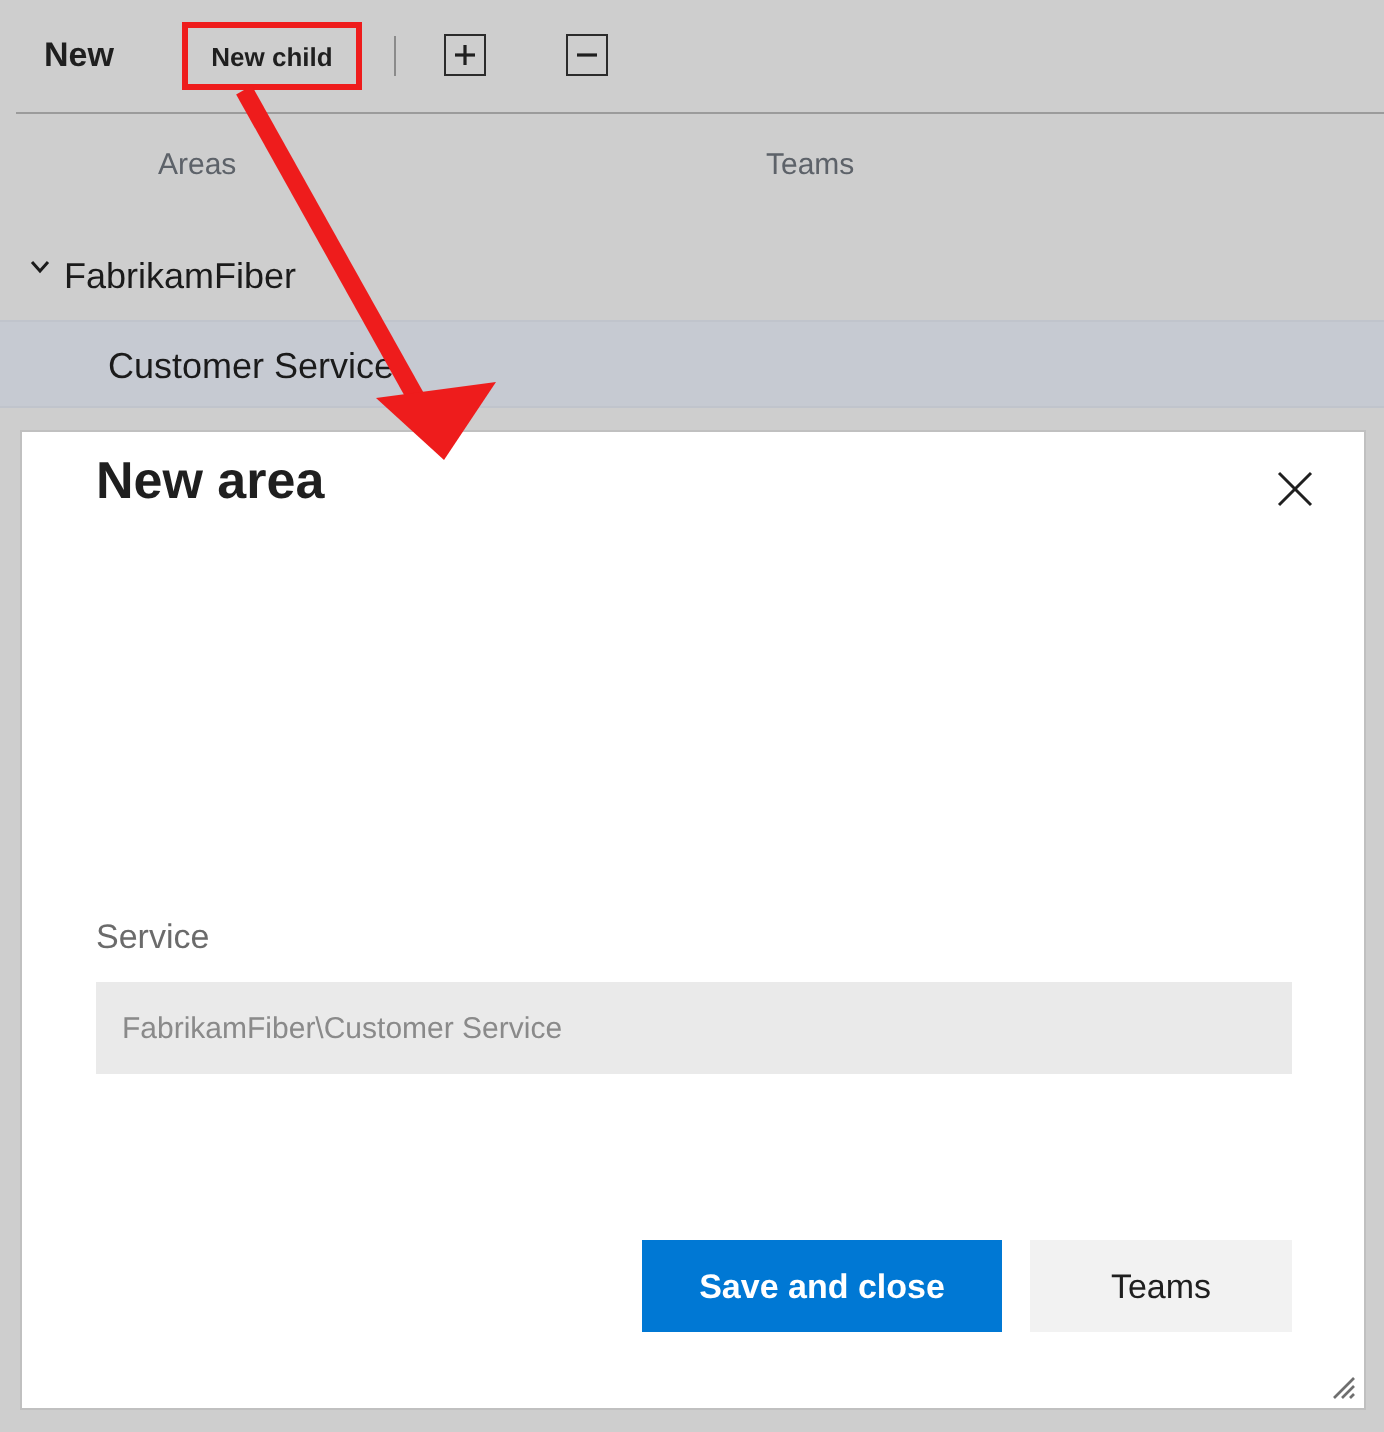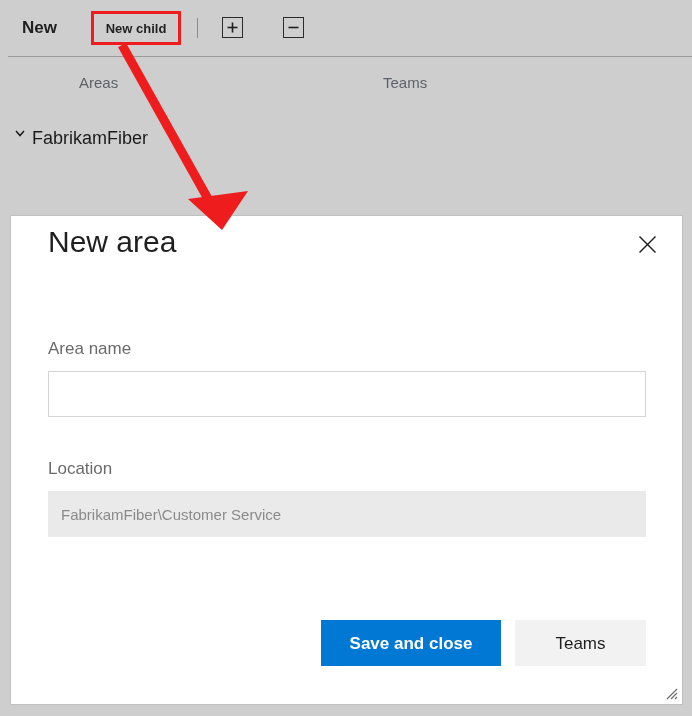--- a/index.html
+++ b/index.html
@@ -137,22 +137,22 @@
     position: absolute;
     left: 11px; top: 216px;
     width: 671px; height: 488px;
     background: #ffffff;
     box-sizing: border-box;
     box-shadow: 0 0 0 1px rgba(150,150,150,0.25);
   }
   #dlg-title {
     position: absolute;
     left: 37px; top: 11px;
-    font-size: 30px;
-    font-weight: 400;
+    font-size: 26px;
+    font-weight: 700;
     color: #1f1f1f;
     line-height: 1;
     white-space: nowrap;
   }
   #dlg-close {
     position: absolute;
     right: 19px; top: 12px;
     width: 32px; height: 32px;
     display: flex;
     align-items: center;
@@ -288,43 +288,42 @@
   <div id="tree">
     <div class="tree-row root" id="row-root">
       <span class="tree-chevron">
         <svg width="14" height="14" viewBox="0 0 14 14">
           <polyline points="3,5 7,9.5 11,5" fill="none" stroke="#1b1b1b" stroke-width="1.5"></polyline>
         </svg>
       </span>
       <span class="tree-label">FabrikamFiber</span>
     </div>
 
+    <div class="tree-row selected" id="row-child">
+      <span class="tree-label">Customer Service</span>
+    </div>
   </div>
 </div>
 
 <div id="dialog">
 
   <div id="dlg-title">New area</div>
 
   <button id="dlg-close">
     <span>
       <svg width="19" height="19" viewBox="0 0 19 19">
         <line x1="1.5" y1="1.5" x2="17.5" y2="17.5" stroke="#1f1f1f" stroke-width="1.5"></line>
         <line x1="17.5" y1="1.5" x2="1.5" y2="17.5" stroke="#1f1f1f" stroke-width="1.5"></line>
       </svg>
     </span>
   </button>
 
-  <div class="field-group" id="group-areaname">
-    <label class="field-label">Area name</label>
-    <input class="field-input" id="input-areaname" type="text" value="" style="">
-  </div>
 
   <div class="field-group" id="group-location">
-    <label class="field-label">Location</label>
+    <label class="field-label">Service</label>
     <input class="field-input" id="input-location" type="text" readonly="" value="FabrikamFiber\Customer Service" style="">
   </div>
 
   <div id="dlg-actions">
     <button class="dlg-btn" id="btn-save">Save and close</button>
     <button class="dlg-btn" id="btn-cancel">Teams</button>
   </div>
 
   <div id="resize-grip">
     <svg width="14" height="14" viewBox="0 0 14 14">

